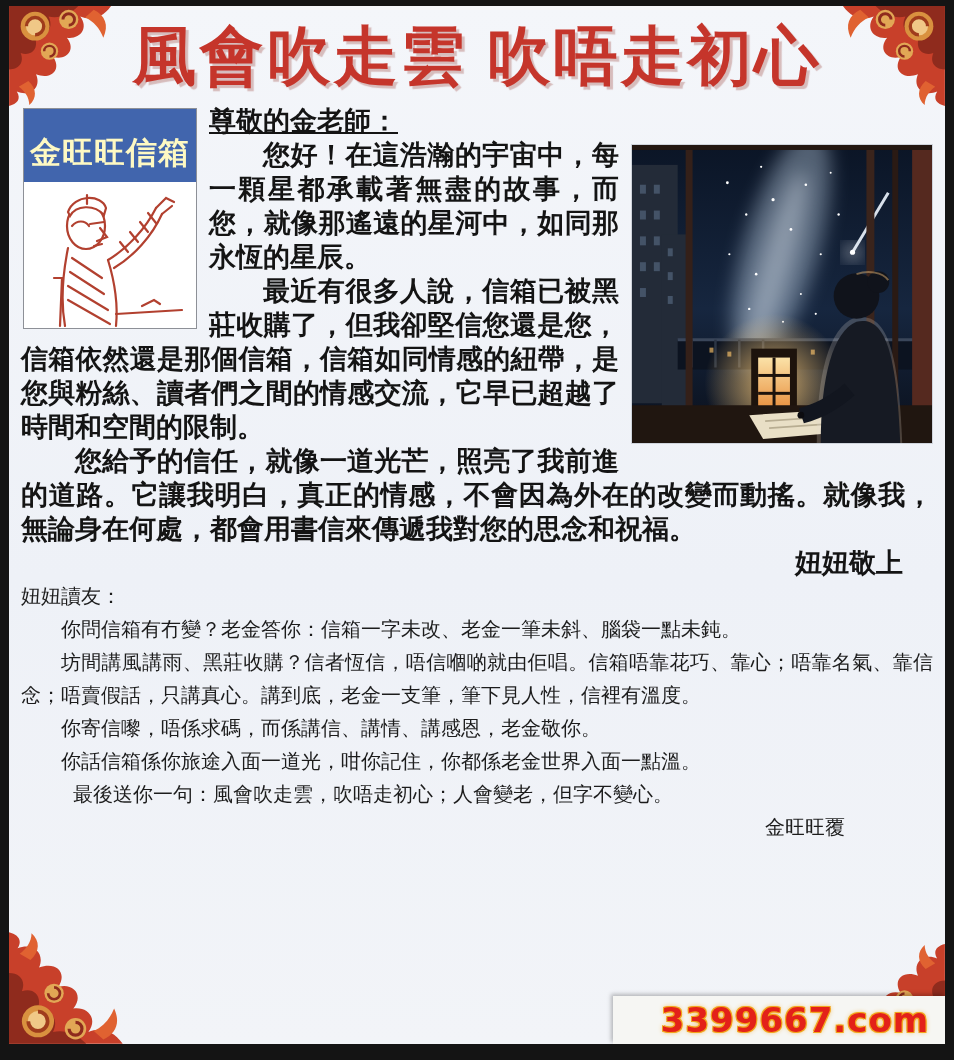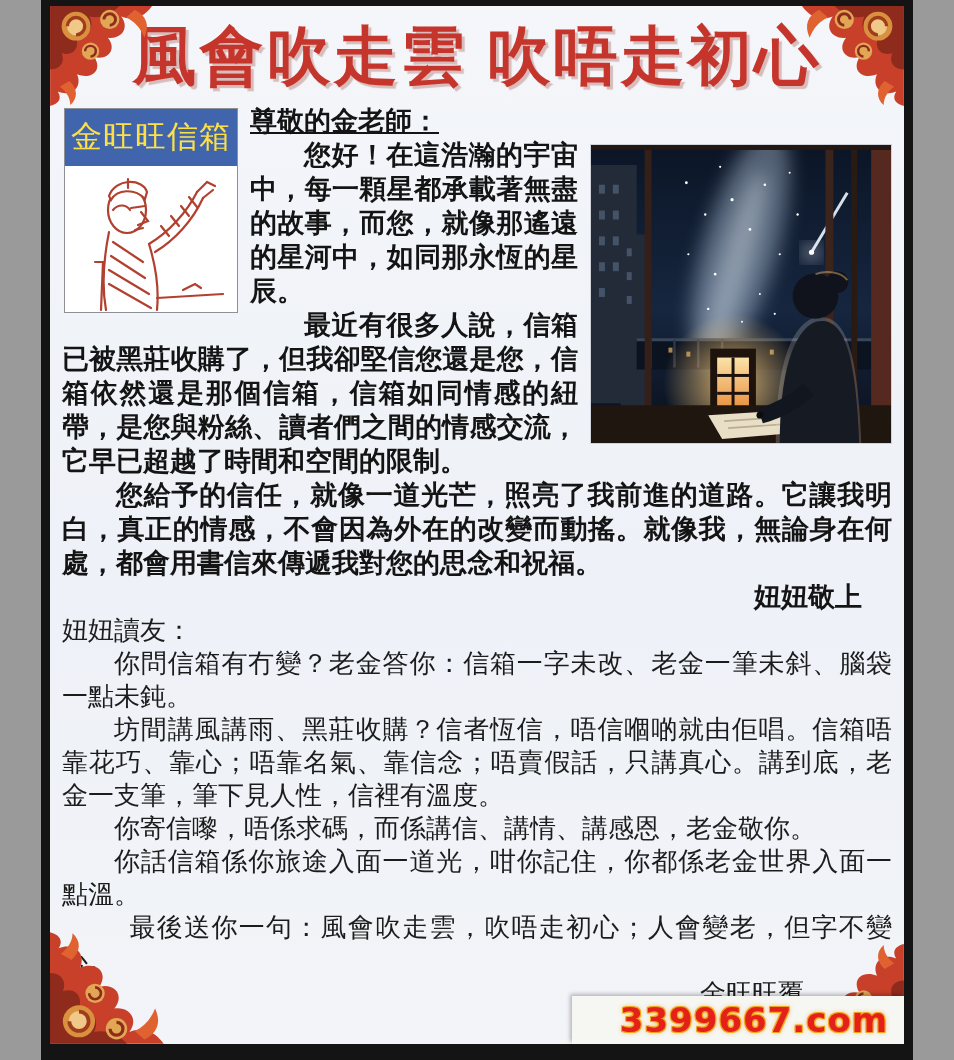--- a/index.html
+++ b/index.html
@@ -1,19 +1,19 @@
 <!DOCTYPE html>
 <html><head>
 <meta charset="utf-8">
 <style>
   * { box-sizing: border-box; }
   html,body { margin:0; padding:0; background:#9a9a9a; }
   .page {
     position: relative;
-    width: 872px; height: 1060px;
+    width: 954px; height: 1060px;
     margin: 0 auto;
     background: linear-gradient(180deg,#f4f6fa 0%, #eef1f7 55%, #f2f4f8 100%);
     border: 6px solid #141414;
     border-left-width: 9px;
     border-right-width: 9px;
     border-bottom-width: 16px;
     overflow: hidden;
     font-family: "Liberation Serif", serif;
   }
   
@@ -39,26 +39,26 @@
 
   .masthead {
     float: left;
     width: 174px;
     margin: 4px 12px 6px 2px;
     border: 1px solid #8d9097;
     background: #ffffff;
   }
   .masthead-header {
     background: #4165ad;
-    color: #fde047;
+    color: #fef9c3;
     font-family: "Liberation Sans", sans-serif;
-    font-weight: normal;
+    font-weight: bold;
     font-size: 31px;
     text-align: center;
-    padding: 7px 0 8px 0;
+    padding: 23px 0 8px 0;
     letter-spacing: 1px;
   }
   .masthead-sketch { display:block; width:100%; height:146px; background:#fff; }
 
   .photo {
     float: right;
     width: 302px; height: 300px;
     margin: 6px 0 10px 12px;
     display: block;
     border: 1px solid #cfd4dc;
@@ -71,21 +71,21 @@
     font-weight: bold;
     color: #141414;
     text-indent: 2em;
     text-align: justify;
   }
   .letter p.salutation { text-indent: 0; text-decoration: underline; }
   .letter p.sig { text-align: right; text-indent:0; padding-right: 30px; }
 
   .reply p {
     margin: 0;
-    font-size: 26px;
+    font-size: 20px;
     line-height: 33px;
     font-family: "DejaVu Serif", serif;
     color: #1c1c1c;
     text-indent: 2em;
     text-align: justify;
   }
   .reply p.salutation { text-indent: 0; }
   .reply p.last-line { text-indent: 2.6em; }
   .reply p.sig { text-align: right; text-indent:0; padding-right: 88px; }
 

